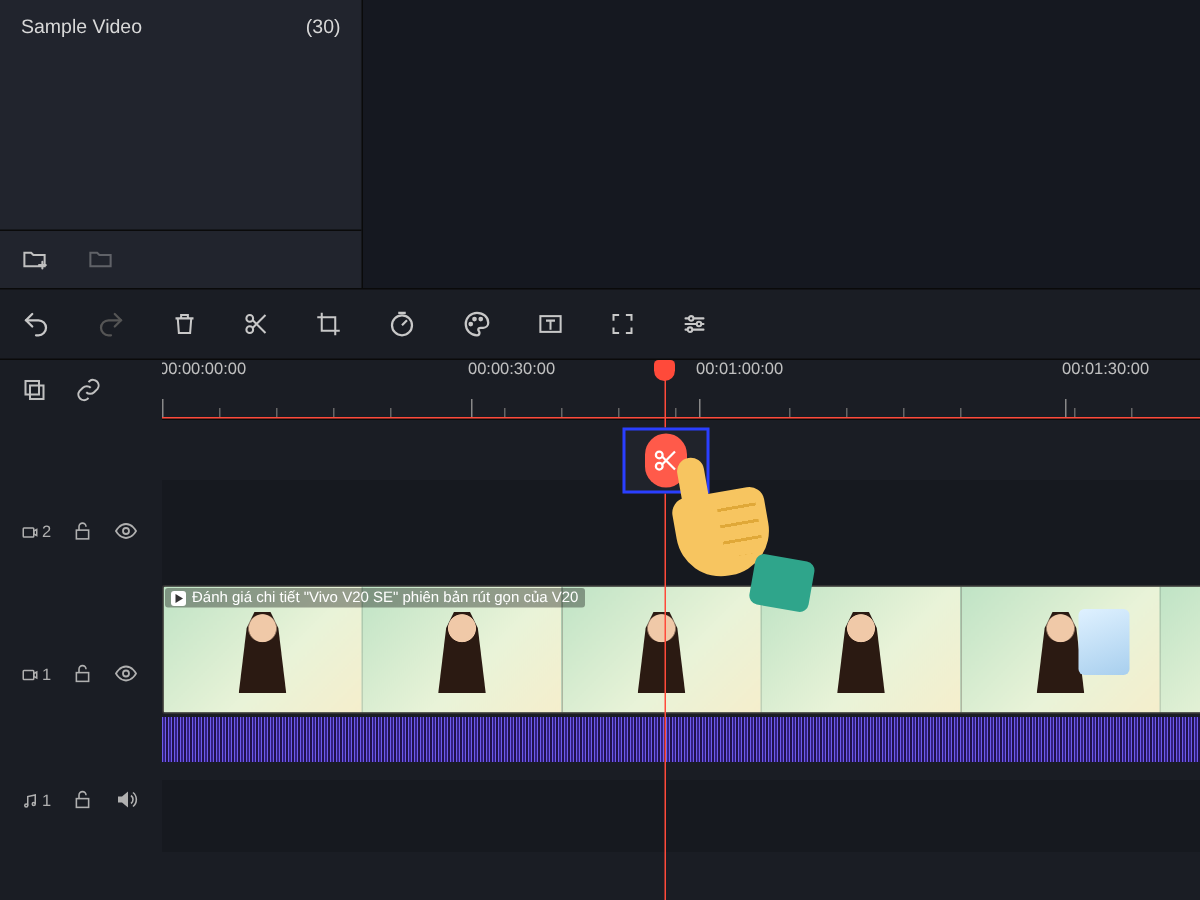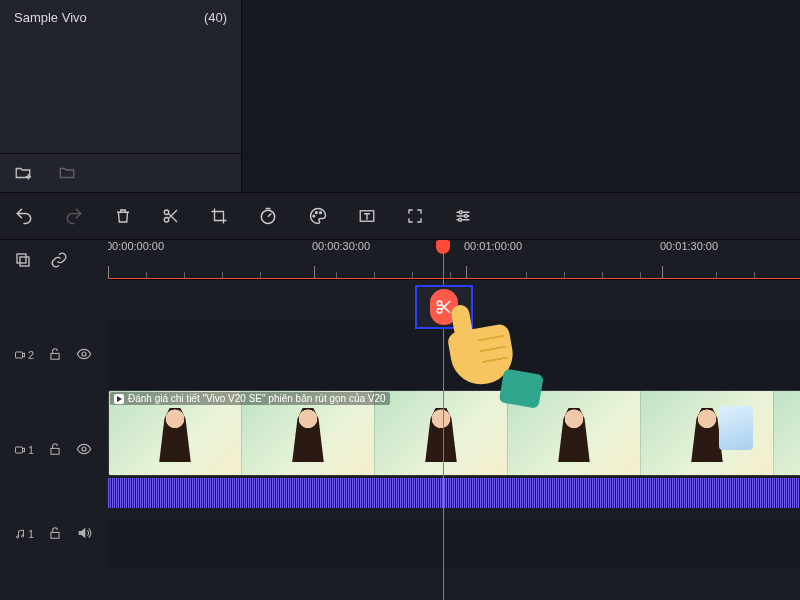--- a/index.html
+++ b/index.html
@@ -260,22 +260,22 @@
     position:absolute;left:44px;top:50px;width:40px;height:34px;background:#2fa58b;border-radius:6px;transform:rotate(20deg);
   }
   .ico { width:18px; height:18px; display:inline-block; }
 </style>
 </head>
 <body>
 
 <div class="top-panel">
   <div class="media-panel">
     <div class="media-item">
-      <span>Sample Vivo</span>
-      <span>(40)</span>
+      <span>Sample Video</span>
+      <span>(30)</span>
     </div>
     <div class="media-footer">
       <span class="ico">
         <svg viewBox="0 0 24 24" fill="none" stroke="#c0c0c0" stroke-width="1.8">
             <path d="M3 6h6l2 2h10v10H3z"></path>
             <path d="M19 14v6M16 17h6" stroke-linecap="round"></path>
           </svg>
       </span>
       <span class="ico" style="opacity:.4">
         <svg viewBox="0 0 24 24" fill="none" stroke="#c0c0c0" stroke-width="1.8">
@@ -421,21 +421,21 @@
             <path d="M17 8a5 5 0 0 1 0 8M19 5a9 9 0 0 1 0 14" stroke="#b0b0b0" fill="none" stroke-width="1.6"></path>
           </svg></span>
     </div>
   </div>
 
   <div class="track-body">
     <div class="ruler">
       <div class="major-tick" style="left:0px"><span>00:00:00:00</span></div>
       <div class="major-tick" style="left:206px"><span>00:00:30:00</span></div>
       <div class="major-tick" style="left:358px"><span>00:01:00:00</span></div>
-      <div class="major-tick" style="left:554px"><span>00:01:30:00</span></div>
+      <div class="major-tick" style="left:602px"><span>00:01:30:00</span></div>
       <div class="minor-tick" style="left:38px"></div>
         <div class="minor-tick" style="left:76px"></div>
         <div class="minor-tick" style="left:114px"></div>
         <div class="minor-tick" style="left:152px"></div>
       <div class="minor-tick" style="left:228px"></div>
         <div class="minor-tick" style="left:266px"></div>
         <div class="minor-tick" style="left:304px"></div>
         <div class="minor-tick" style="left:342px"></div>
       <div class="minor-tick" style="left:418px"></div>
         <div class="minor-tick" style="left:456px"></div>

